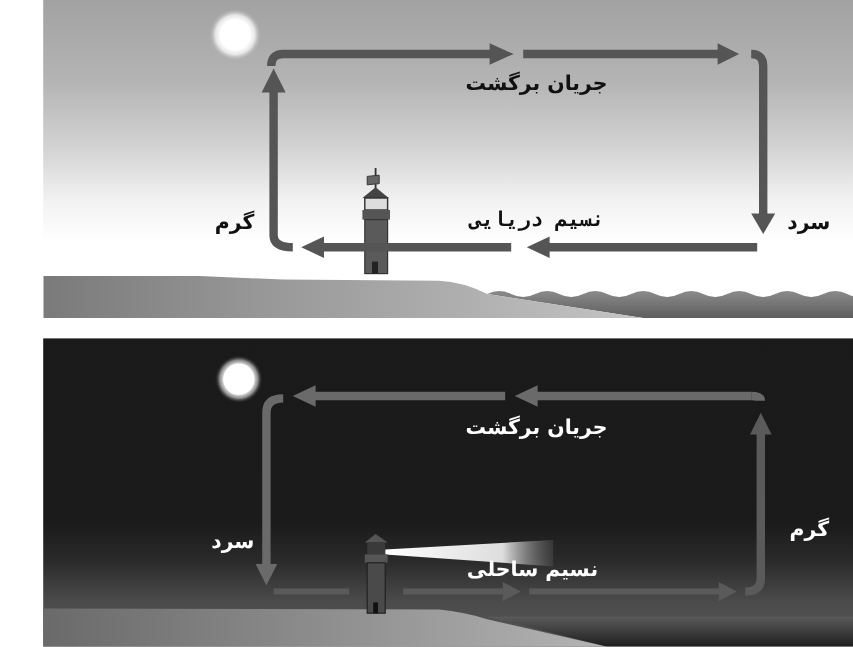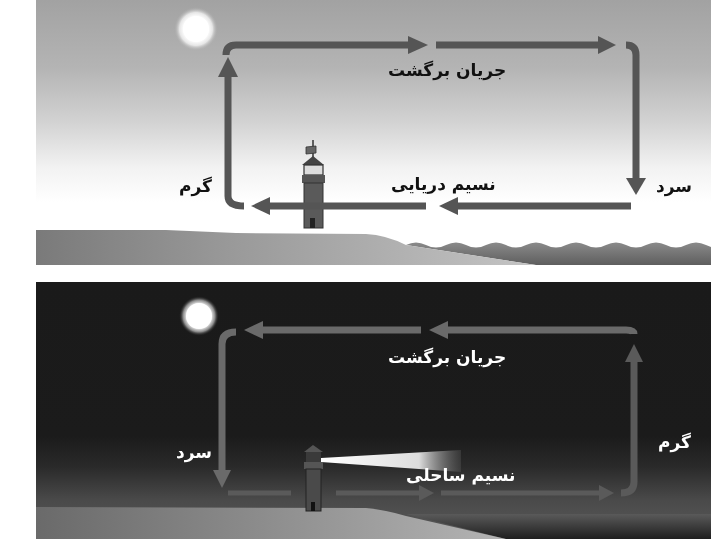--- a/index.html
+++ b/index.html
@@ -71,21 +71,21 @@
     <g fill="#555" stroke="#555">
       <path d="M595,206 L420,206" stroke-width="7" fill="none"></path>
       <path d="M422,197 L403,206 L422,215 Z" stroke="none"></path>
       <path d="M390,206 L232,206" stroke-width="7" fill="none"></path>
       <path d="M234,197 L215,206 L234,215 Z" stroke="none"></path>
       <path d="M208,206 Q192,206 192,196 L192,75" stroke-width="7" fill="none"></path>
       <path d="M182,77 L192,57 L202,77 Z" stroke="none"></path>
     </g>
   </svg>
   <span class="label" style="left:352px; top:62px;">جریان برگشت</span>
-  <span class="label" style="left:355px; top:176px;">نسیم دریایی</span>
+  <span class="label" style="left:355px; top:176px;font-family:Liberation Mono, monospace;">نسیم دریایی</span>
   <span class="label" style="left:143px; top:178px;">گرم</span>
   <span class="label" style="left:620px; top:178px;">سرد</span>
 </div>
 
 <div class="gap"></div>
 
 <div class="panel" id="night">
   <svg class="scene" width="711" height="257" viewBox="0 0 711 257">
     <defs>
       <radialGradient id="moonGlow" cx="50%" cy="50%" r="50%">
@@ -149,16 +149,16 @@
       <path d="M192,211 L255,211" stroke-width="5" fill="none"></path>
       <path d="M300,211 L385,211" stroke-width="5" fill="none"></path>
       <path d="M383,203 L398,211 L383,219 Z" stroke="none"></path>
       <path d="M405,211 L565,211" stroke-width="5" fill="none"></path>
       <path d="M563,203 L578,211 L563,219 Z" stroke="none"></path>
       <path d="M585,211 Q598,211 598,200 L598,78" stroke-width="7" fill="none"></path>
       <path d="M589,80 L598,62 L607,80 Z" stroke="none"></path>
     </g>
   </svg>
   <span class="label" style="left:352px; top:67px;">جریان برگشت</span>
-  <span class="label" style="left:370px; top:185px;">نسیم ساحلی</span>
+  <span class="label" style="left:353px; top:185px;">نسیم ساحلی</span>
   <span class="label" style="left:140px; top:162px;">سرد</span>
   <span class="label" style="left:622px; top:152px;">گرم</span>
 </div>
 
 </body></html>

